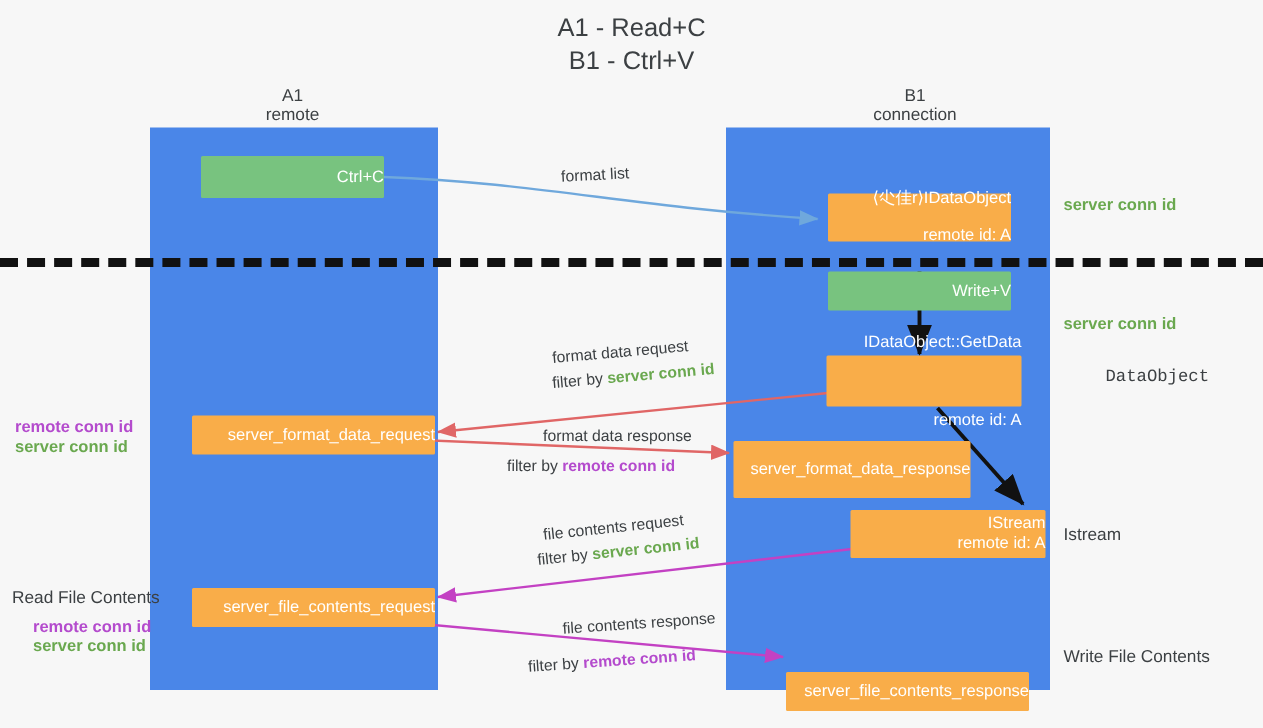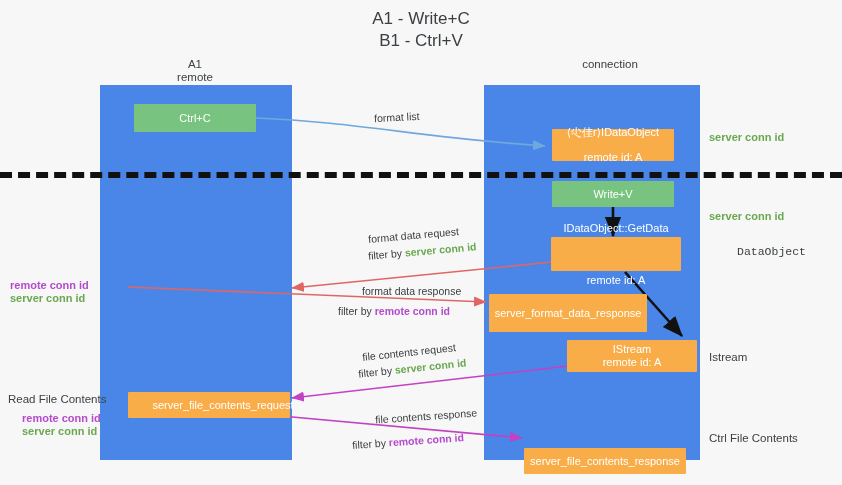--- a/index.html
+++ b/index.html
@@ -7,48 +7,49 @@
     width:842px;height:485px;position:relative;overflow:hidden;
     background:#f7f7f7;
     font-family:"Liberation Sans","DejaVu Sans",sans-serif;
     color:#3c4043;
   }
   #stage{position:absolute;inset:0;}
   .lane{position:absolute;background:#4a86e8;}
   .laneHdr{position:absolute;text-align:center;font-size:11.5px;line-height:13px;color:#3c4043;}
   .title{position:absolute;left:0;right:0;top:8px;text-align:center;font-size:17px;line-height:22px;color:#3c4043;}
   .box{position:absolute;box-sizing:border-box;display:flex;flex-direction:column;
-       align-items:center;justify-content:center;text-align:center;
+       align-items:flex-end;justify-content:center;text-align:center;
        color:#ffffff;font-size:11px;line-height:13px;border-radius:1px;}
   .orange{background:#f9ad49;}
   .green{background:#78c37f;}
   .sidelbl{position:absolute;font-size:11.5px;line-height:14px;color:#3c4043;}
   .conn{position:absolute;font-size:11px;line-height:13.5px;font-weight:bold;}
   .green-t{color:#6aa84f;}
   .magenta-t{color:#b44bcd;}
   .arrowlbl{position:absolute;font-size:10.5px;line-height:14px;color:#3c4043;white-space:nowrap;}
   .arrowlbl b{font-weight:bold;}
   svg.layer{position:absolute;left:0;top:0;width:842px;height:485px;overflow:visible;}
   .dash{position:absolute;left:0;width:842px;height:0;border-top:6px dashed #111;}
 </style>
 </head>
 <body>
 
 <div id="stage">
 
   <div class="title">
-    <div>A1 - Write+C</div>
+    <div>A1 - Read+C</div>
     <div>B1 - Ctrl+V</div>
   </div>
 
   <div class="laneHdr" style="left:110px;top:58px;width:170px;">
     <div>A1</div>
     <div>remote</div>
   </div>
   <div class="laneHdr" style="left:525px;top:58px;width:170px;">
+    <div>B1</div>
     <div>connection</div>
   </div>
 
   <div class="lane" style="left:100px;top:85px;width:192px;height:375px;"></div>
   <div class="lane" style="left:484px;top:85px;width:216px;height:375px;"></div>
 
   <svg class="layer">
     <defs>
       <marker id="ahBlue" markerWidth="9" markerHeight="9" refX="7.5" refY="3.2" orient="auto">
         <path d="M0,0 L8,3.2 L0,6.4 z" fill="#6fa8dc"></path>
@@ -97,20 +98,23 @@
   <div class="box orange" style="left:551px;top:237px;width:130px;height:34px;gap:39px;">
     <div>IDataObject::GetData</div>
     <div>remote id: A</div>
   </div>
 
   <div class="box orange" style="left:567px;top:340px;width:130px;height:32px;">
     <div>IStream</div>
     <div>remote id: A</div>
   </div>
 
+  <div class="box orange" style="left:128px;top:277px;width:162px;height:26px;">
+    <div>server_format_data_request</div>
+  </div>
 
   <div class="box orange" style="left:489px;top:294px;width:158px;height:38px;">
     <div>server_format_data_response</div>
   </div>
 
   <div class="box orange" style="left:128px;top:392px;width:162px;height:26px;padding-left:28px;">
     <div>server_file_contents_request</div>
   </div>
 
   <div class="box orange" style="left:524px;top:448px;width:162px;height:26px;">
@@ -136,21 +140,21 @@
 
   <div class="arrowlbl" style="left:375px;top:409px;transform:rotate(-4deg);">file contents response</div>
   <div class="arrowlbl" style="left:352px;top:434px;transform:rotate(-4deg);">
     <span>filter by </span><b class="magenta-t">remote conn id</b>
   </div>
 
   <div class="conn green-t" style="left:709px;top:131px;">server conn id</div>
   <div class="conn green-t" style="left:709px;top:210px;">server conn id</div>
   <div class="sidelbl" style="left:737px;top:245px;font-family:Liberation Mono, monospace;">DataObject</div>
   <div class="sidelbl" style="left:709px;top:350px;">Istream</div>
-  <div class="sidelbl" style="left:709px;top:431px;">Ctrl File Contents</div>
+  <div class="sidelbl" style="left:709px;top:431px;">Write File Contents</div>
 
   <div class="conn magenta-t" style="left:10px;top:279px;">remote conn id</div>
   <div class="conn green-t" style="left:10px;top:292px;">server conn id</div>
 
   <div class="sidelbl" style="left:8px;top:392px;">Read File Contents</div>
   <div class="conn magenta-t" style="left:22px;top:412px;">remote conn id</div>
   <div class="conn green-t" style="left:22px;top:425px;">server conn id</div>
 
 </div>
 

